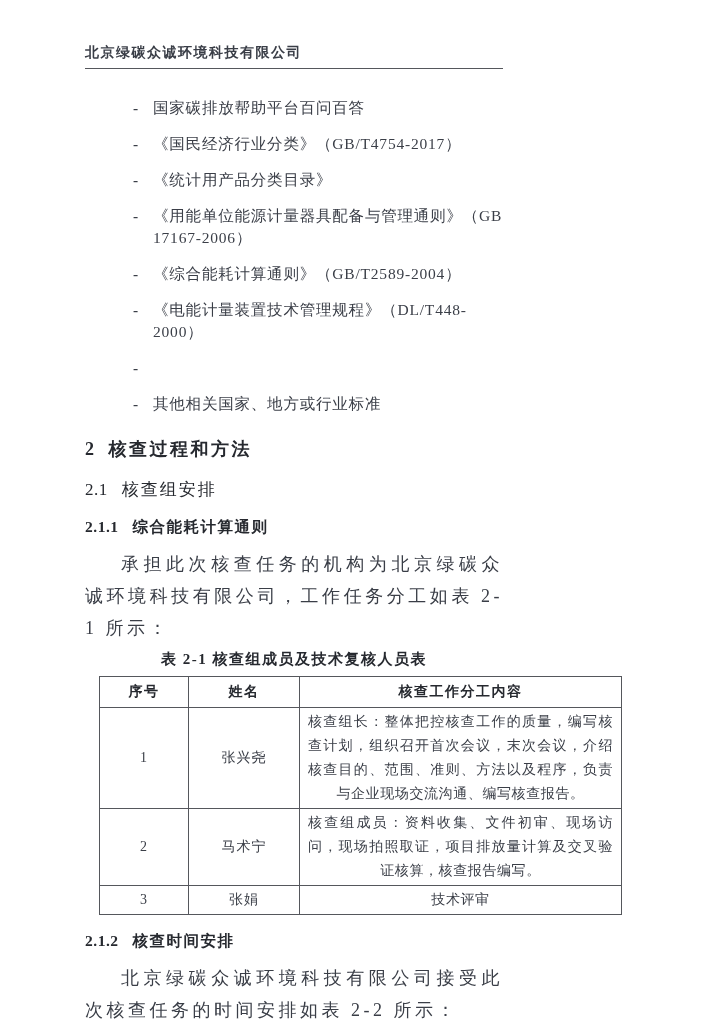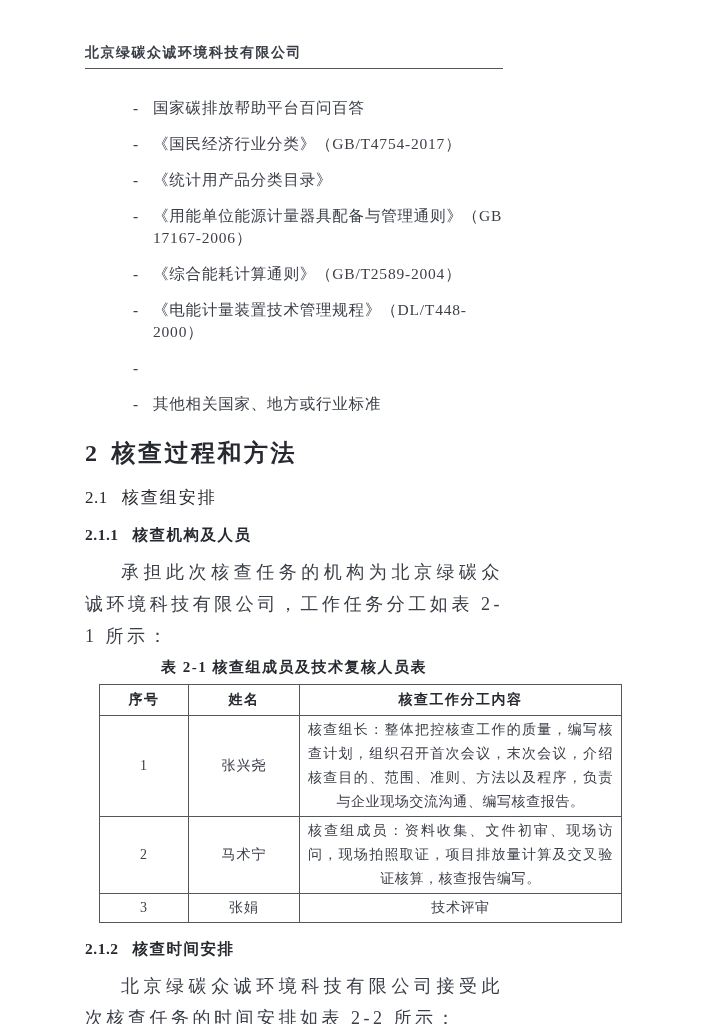--- a/index.html
+++ b/index.html
@@ -45,21 +45,21 @@
     font-size:15.5px;
     letter-spacing:0.8px;
   }
   .ref-item .dash{
     width:20px;
     margin-left:48px;
     flex:0 0 auto;
     font-weight:600;
   }
   
-  .h-l1{margin-top:22px;font-size:24px;font-weight:700;color:var(--ink_strong);letter-spacing:2.5px;}
+  .h-l1{margin-top:22px;font-size:18px;font-weight:700;color:var(--ink_strong);letter-spacing:2.5px;}
   .h-l2{margin-top:17px;font-size:17px;font-weight:400;color:var(--ink_strong);letter-spacing:2px;}
   .h-l3{margin-top:16px;font-size:15.5px;font-weight:700;color:var(--ink_strong);letter-spacing:1.5px;}
   .h-num{letter-spacing:0.5px;margin-right:14px;}
   
   .para{
     margin-top:10px;
     font-size:18px;
     line-height:32px;
     text-indent:2em;
     letter-spacing:3.5px;
@@ -160,21 +160,21 @@
 
   <div class="h-l1">
     <span class="h-num">2</span><span>核查过程和方法</span>
   </div>
 
   <div class="h-l2">
     <span class="h-num">2.1</span><span>核查组安排</span>
   </div>
 
   <div class="h-l3">
-    <span class="h-num">2.1.1</span><span>核查机构及人员</span>
+    <span class="h-num">2.1.1</span><span>综合能耗计算通则</span>
   </div>
 
   <p class="para">承担此次核查任务的机构为北京绿碳众诚环境科技有限公司，工作任务分工如表 2-1 所示：</p>
 
   <div class="tbl-caption">表 2-1 核查组成员及技术复核人员表</div>
 
   <table class="team">
     <colgroup>
         <col class="c-no">
         <col class="c-name">

